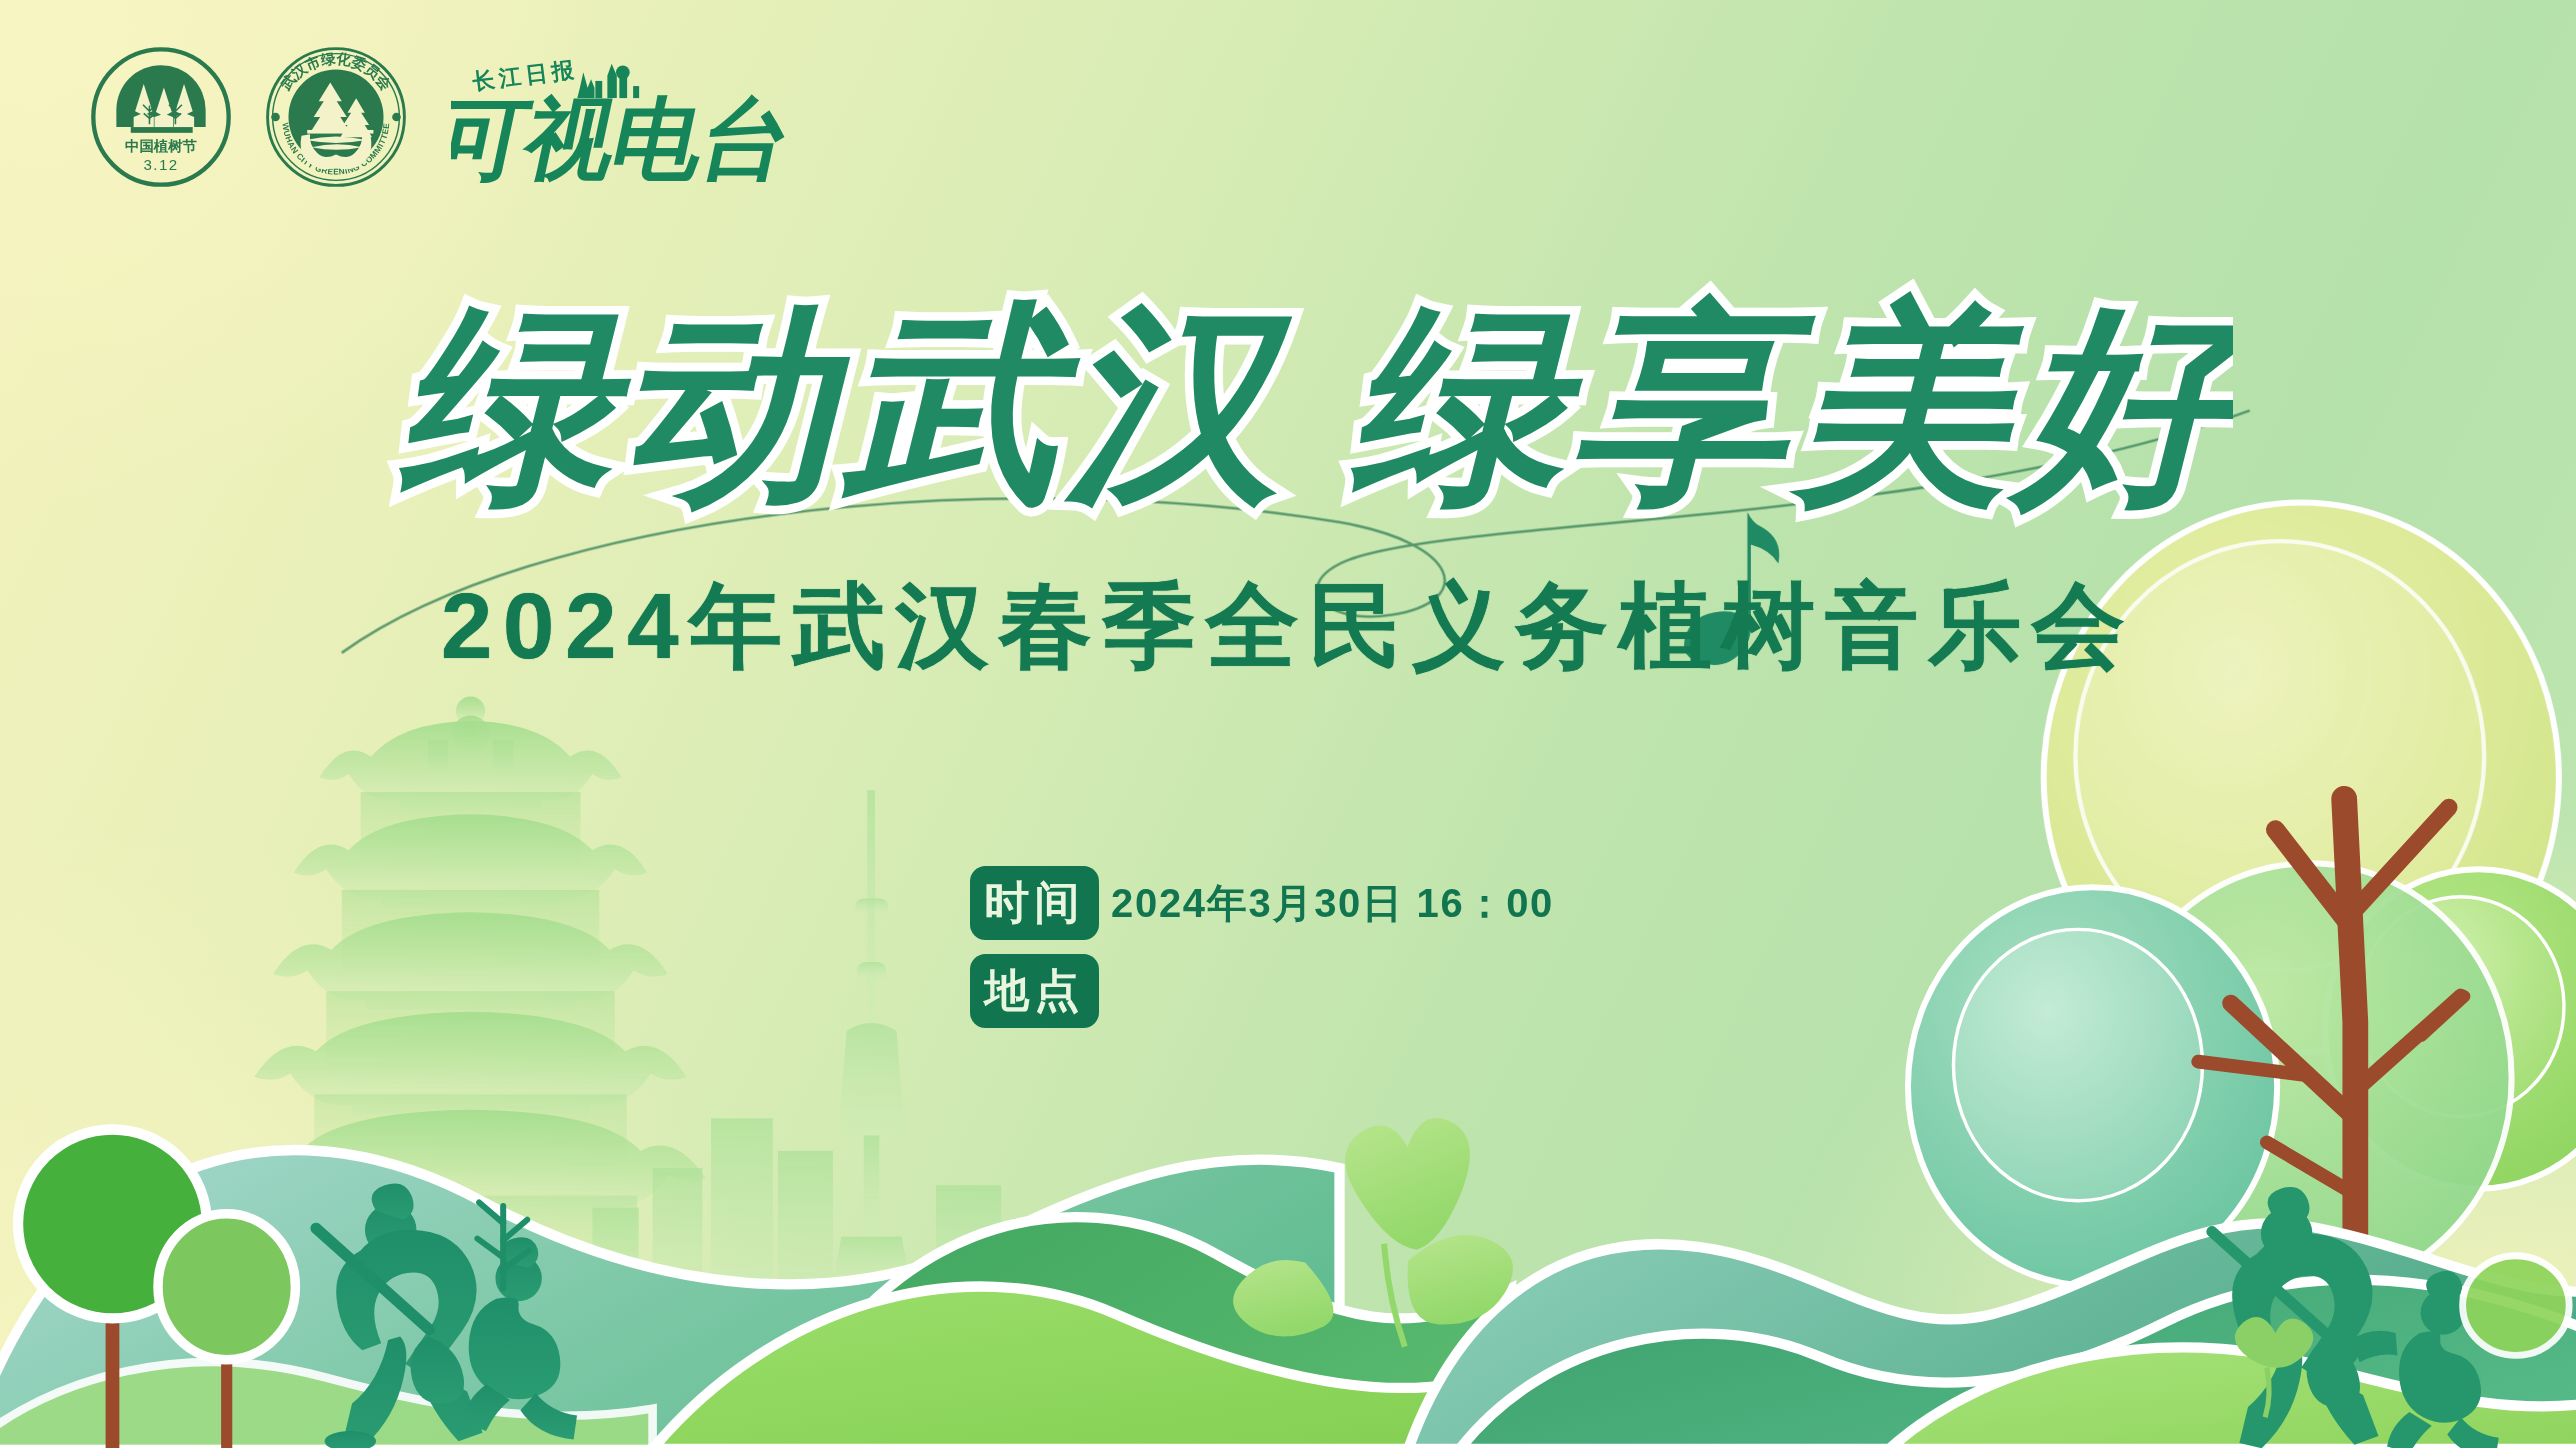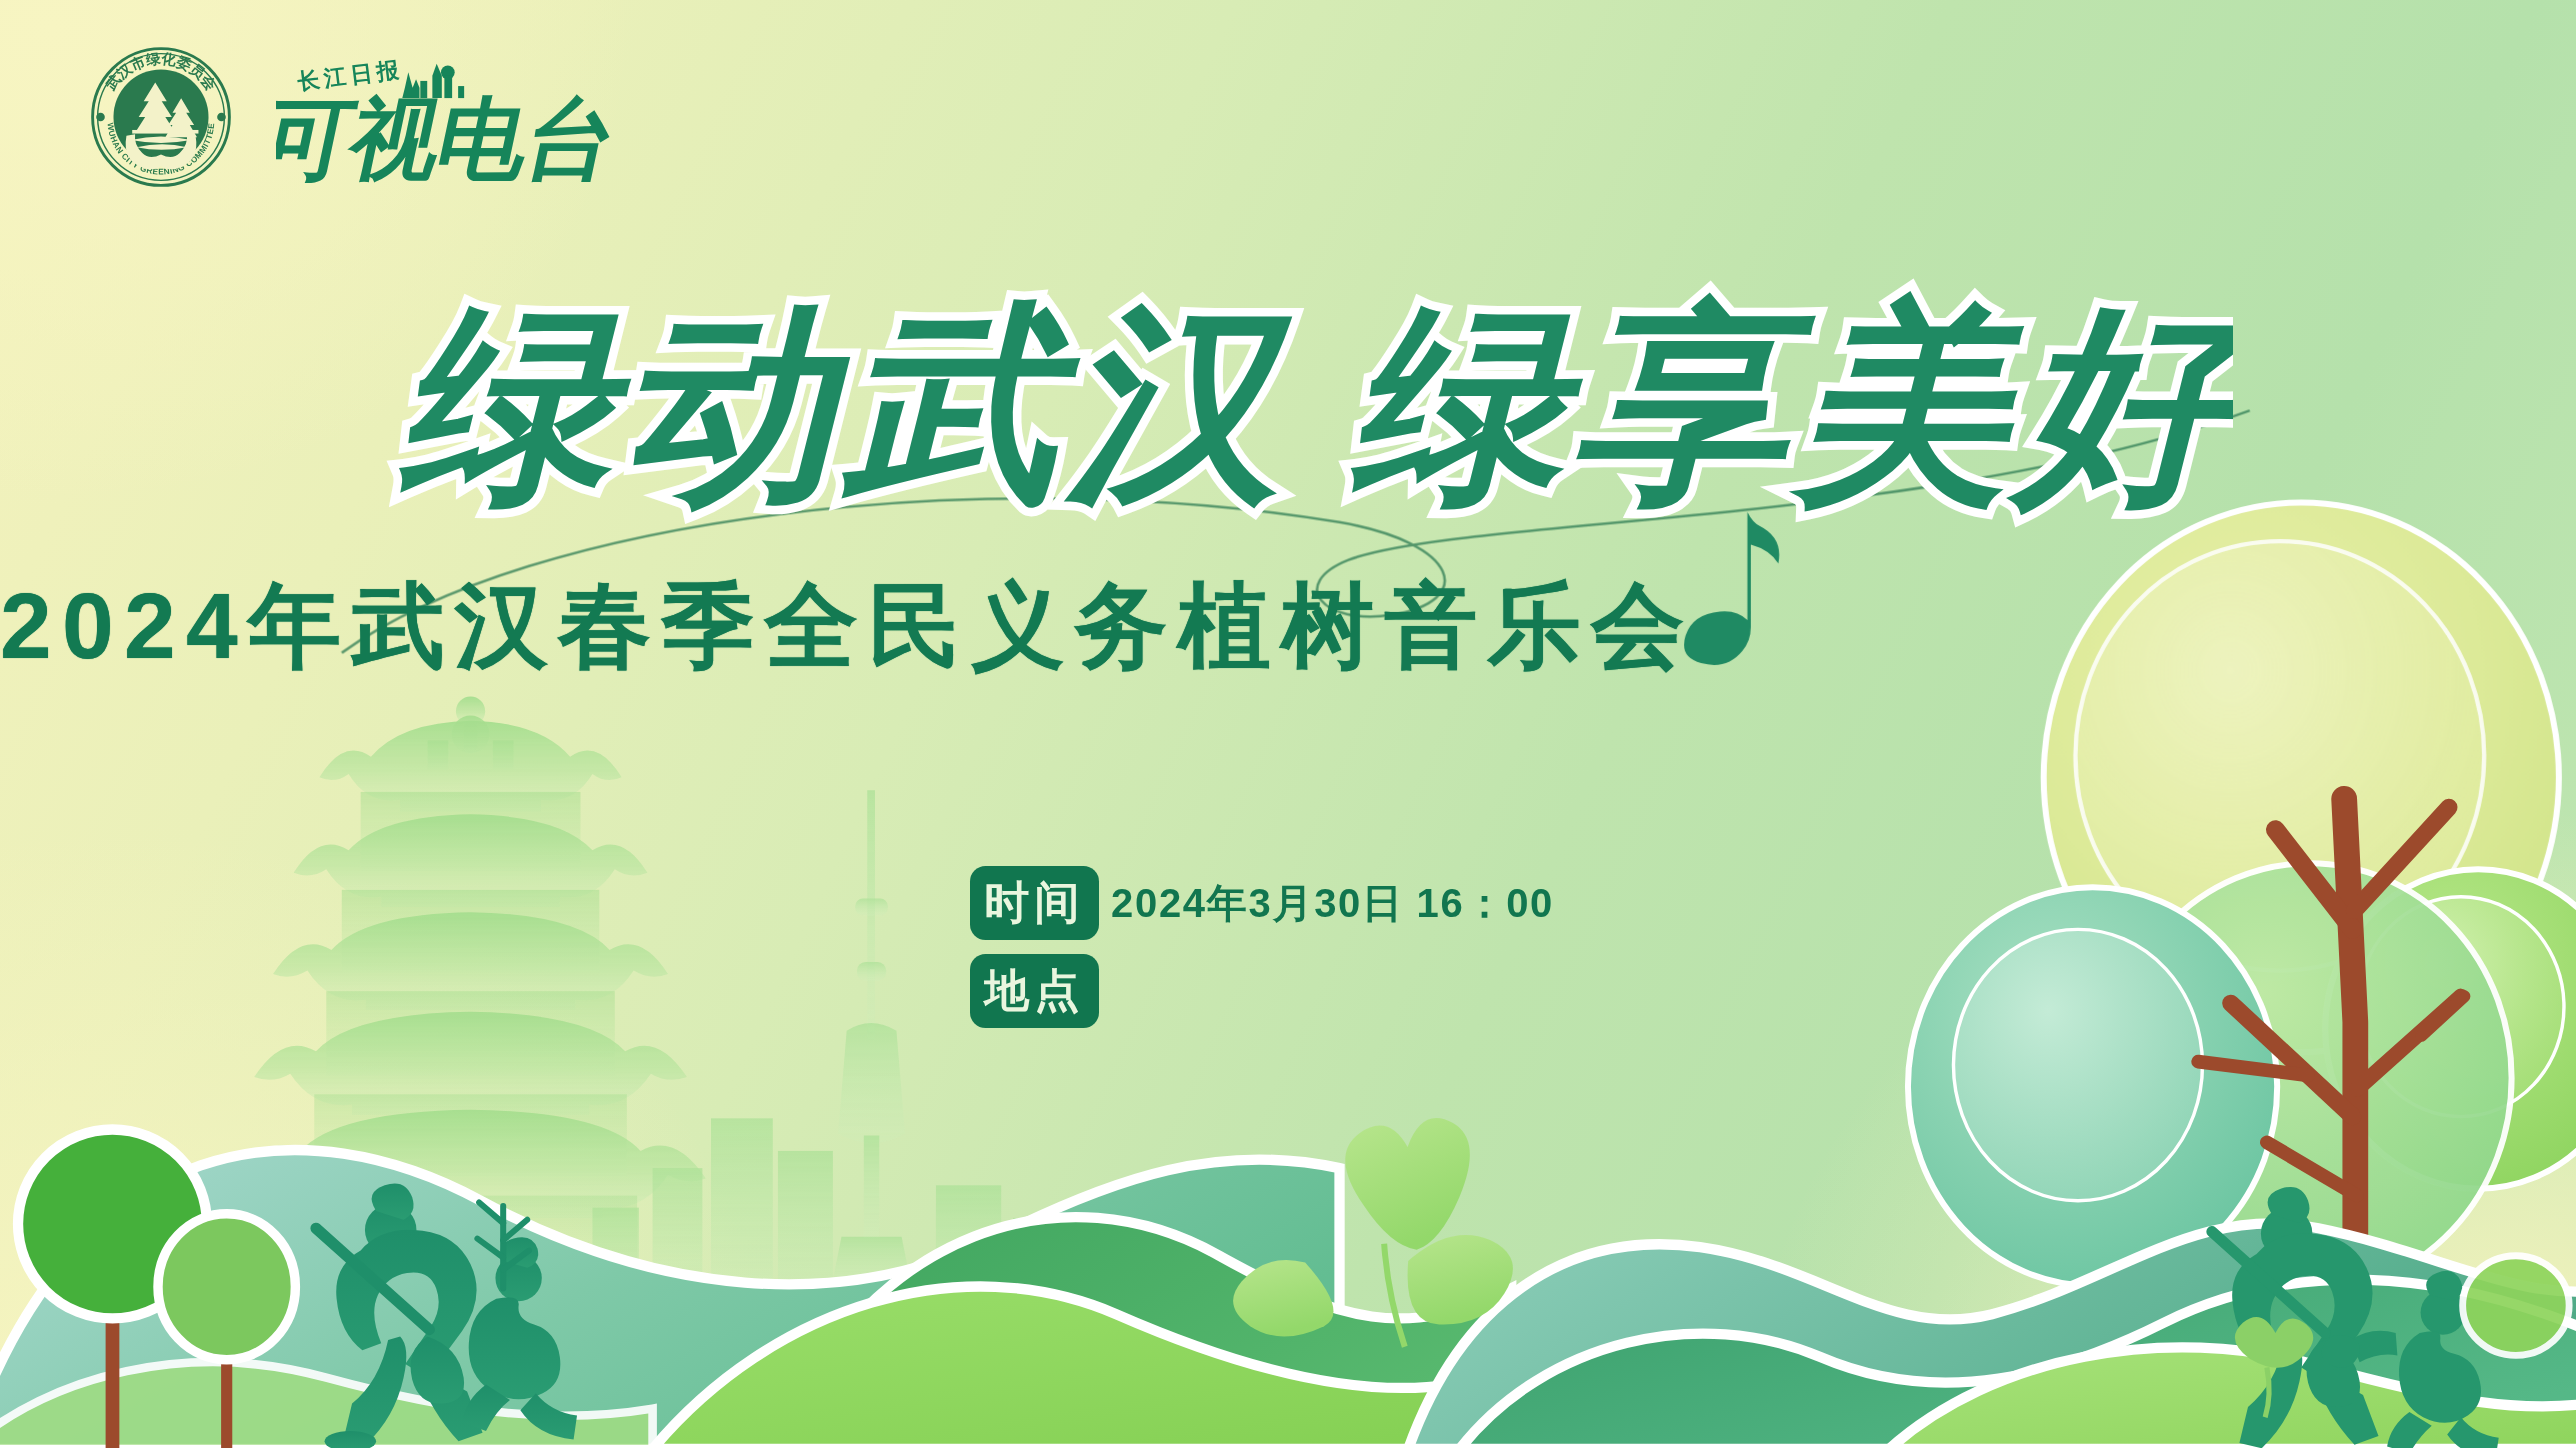--- a/index.html
+++ b/index.html
@@ -32,21 +32,21 @@
   .calli-txt{
     font-family:"Liberation Serif","DejaVu Serif",serif;
     font-size:250px;
     font-weight:700;
     font-style:italic;
     fill:#1f8a63;
     letter-spacing:10px;
   }
 
   .subtitle{
-    position:absolute;left:0;top:580px;width:2576px;z-index:31;
+    position:absolute;left:0;top:580px;width:2576px;text-align:center;z-index:31;
     font-size:93px;
     font-weight:700;
     color:#137a52;
     letter-spacing:10.3px;
     line-height:1;
     text-shadow:0 0 0.9px #137a52;
   }
 
   
   .info{position:absolute;left:970px;top:866px;z-index:32;}
@@ -305,20 +305,38 @@
       </g>
     </g>
 
     <g opacity="0.92">
       <ellipse cx="2930" cy="1520" rx="62" ry="58" fill="#8ed45c" stroke="#ffffff" stroke-width="8"></ellipse>
     </g>
   </svg>
 
   <div class="logobar">
 
+    <div>
+      <svg class="logo-emblem" viewBox="0 0 200 200" aria-hidden="true">
+        <circle cx="100" cy="100" r="94" fill="none" stroke="#2a7a4e" stroke-width="6"></circle>
+        <path d="M100 28 a62 62 0 0 1 62 62 l0 24 l-124 0 l0-24 a62 62 0 0 1 62-62 z" fill="#2a7a4e"></path>
+        <g fill="#f3f2c9">
+          <path d="M62 114 l0-14 l10-4 l-8-4 l12-38 l12 38 l-8 4 l10 4 l0 14z"></path>
+          <path d="M118 114 l0-14 l10-4 l-8-4 l12-38 l12 38 l-8 4 l10 4 l0 14z"></path>
+          <path d="M91 114 l0-14 l9-3 l-7-4 l11-34 l11 34 l-7 4 l9 3 l0 14z"></path>
+        </g>
+        <g stroke="#2a7a4e" stroke-width="2.2" fill="none">
+          <path d="M84 110 l0-26 M84 92 l-9-9 M84 92 l9-9 M84 102 l-8-7 M84 102 l8-7"></path>
+          <path d="M120 110 l0-26 M120 92 l-9-9 M120 92 l9-9 M120 102 l-8-7 M120 102 l8-7"></path>
+        </g>
+        <rect x="58" y="114" width="86" height="8" fill="#2a7a4e"></rect>
+        <text x="100" y="147" text-anchor="middle" font-size="20" fill="#2a7a4e" font-family="'Liberation Sans',sans-serif" font-weight="700">中国植树节</text>
+        <text x="100" y="174" text-anchor="middle" font-size="21" fill="#2a7a4e" font-family="'Liberation Sans',sans-serif" letter-spacing="2">3.12</text>
+      </svg>
+    </div>
 
     <div>
       <svg class="logo-emblem" viewBox="0 0 200 200" aria-hidden="true">
         <circle cx="100" cy="100" r="95" fill="none" stroke="#2a7a4e" stroke-width="4"></circle>
         <circle cx="100" cy="100" r="88" fill="none" stroke="#2a7a4e" stroke-width="2"></circle>
         <circle cx="100" cy="100" r="66" fill="#2a7a4e"></circle>
         <defs>
           <path id="arcTop" d="M24 102 a76 76 0 0 1 152 0"></path>
           <path id="arcBot" d="M26 106 a74 74 0 0 0 148 0"></path>
         </defs>

